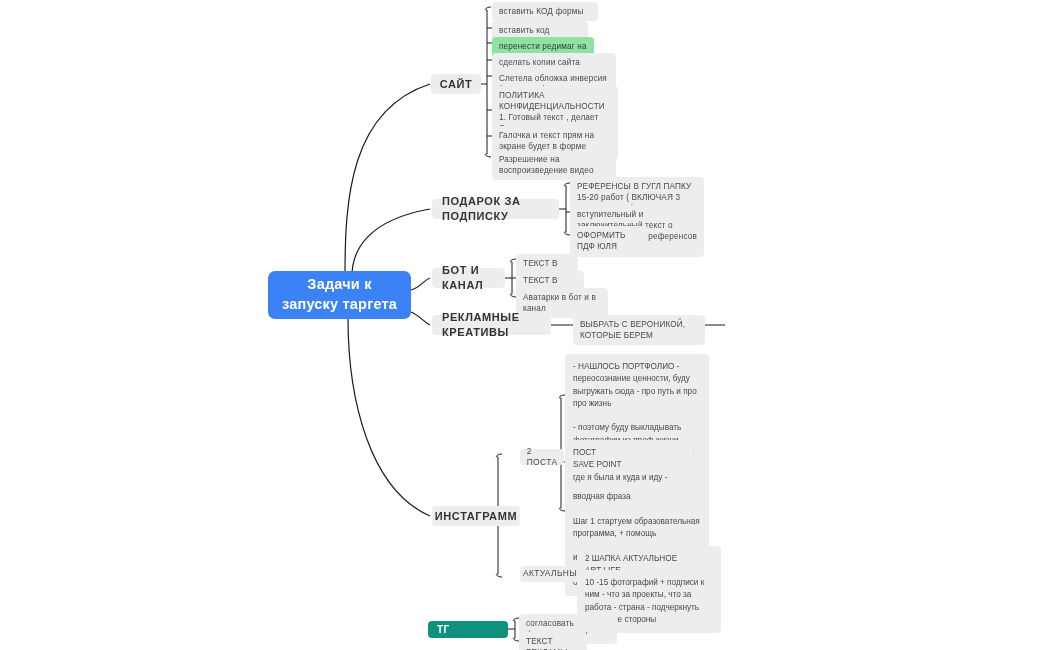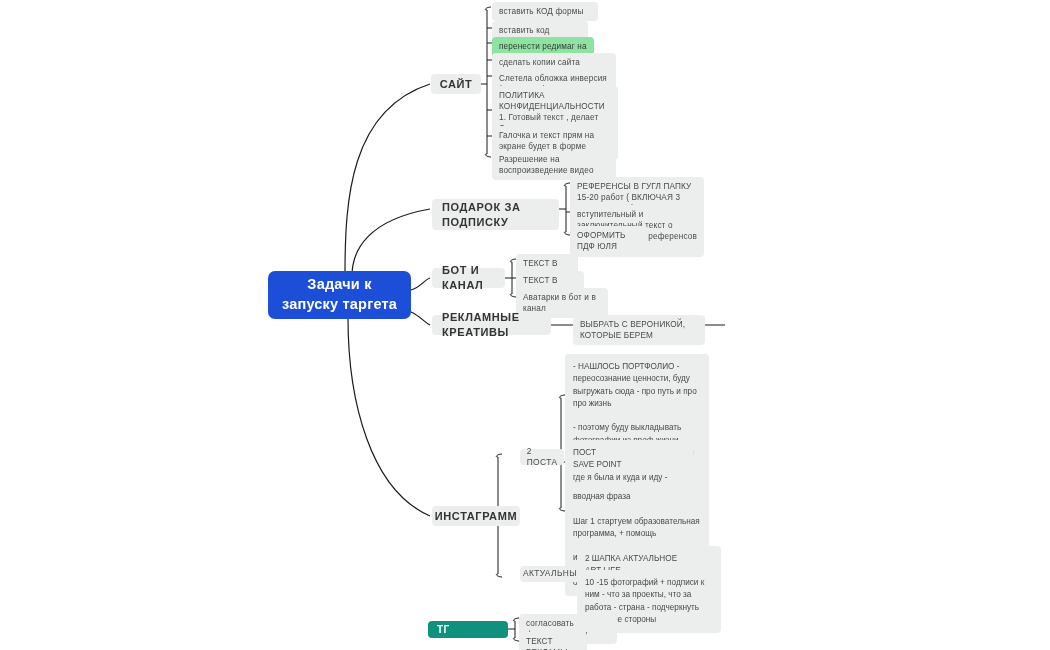--- a/index.html
+++ b/index.html
@@ -24,21 +24,21 @@
   }
   .node {
     position: absolute;
     background: #eceded;
     border-radius: 4px;
     color: #3c3c3c;
     line-height: 1.35;
     white-space: pre-line;
   }
   .root {
-    background: #1d4ed8;
+    background: #3b82f6;
     color: #ffffff;
     border-radius: 7px;
     font-size: 14.5px;
     font-weight: bold;
     text-align: center;
     display: flex;
     align-items: center;
     justify-content: center;
     padding: 6px 10px;
     letter-spacing: 0.2px;
@@ -166,21 +166,21 @@
   <div class="node l2" style="left:492px; top:21px; width:96px;">вставить код пикселя</div>
   <div class="node l2 hl-green" style="left:492px; top:37px; width:102px;">перенести редимаг на наш домен</div>
   <div class="node l2" style="left:492px; top:53px; width:124px;">сделать копии сайта (минимум 2 штуки)</div>
   <div class="node l2" style="left:492px; top:69px; width:124px;">Слетела обложка инверсия (поправить)</div>
   <div class="node l2" style="left:492px; top:86px; width:126px;">ПОЛИТИКА КОНФИДЕНЦИАЛЬНОСТИ
 1. Готовый текст , делает Саша
 2. Согласие на обработку персональных данных</div>
   <div class="node l2" style="left:492px; top:150px; width:124px;">Разрешение на воспроизведение видео</div>
   <div class="node l2" style="left:492px; top:126px; width:126px;">Галочка и текст прям на экране будет в форме</div>
 
-  <div class="node l1" style="left:432px; top:199px; width:127px; height:31px;">ПОДАРОК ЗА ПОДПИСКУ</div>
+  <div class="node l1" style="left:432px; top:199px; width:127px; height:20px;">ПОДАРОК ЗА ПОДПИСКУ</div>
 
   <div class="node l2" style="left:570px; top:177px; width:134px;">РЕФЕРЕНСЫ В ГУГЛ ПАПКУ 15-20 работ ( ВКЛЮЧАЯ 3 РАБОТЫ Иры) - ИРА</div>
   <div class="node l2" style="left:570px; top:205px; width:134px;">вступительный  и заключительный текст о важности выбора референсов для съемки</div>
   <div class="node l2" style="left:570px; top:226px; width:78px;">ОФОРМИТЬ ПДФ ЮЛЯ</div>
 
   <div class="node l1" style="left:432px; top:268px; width:73px; height:20px;">БОТ И КАНАЛ</div>
 
   <div class="node l2" style="left:516px; top:254px; width:62px;">ТЕКСТ В БОТ</div>
   <div class="node l2" style="left:516px; top:271px; width:68px;">ТЕКСТ В КАНАЛ</div>
   <div class="node l2" style="left:516px; top:288px; width:92px;">Аватарки в бот и в канал</div>

